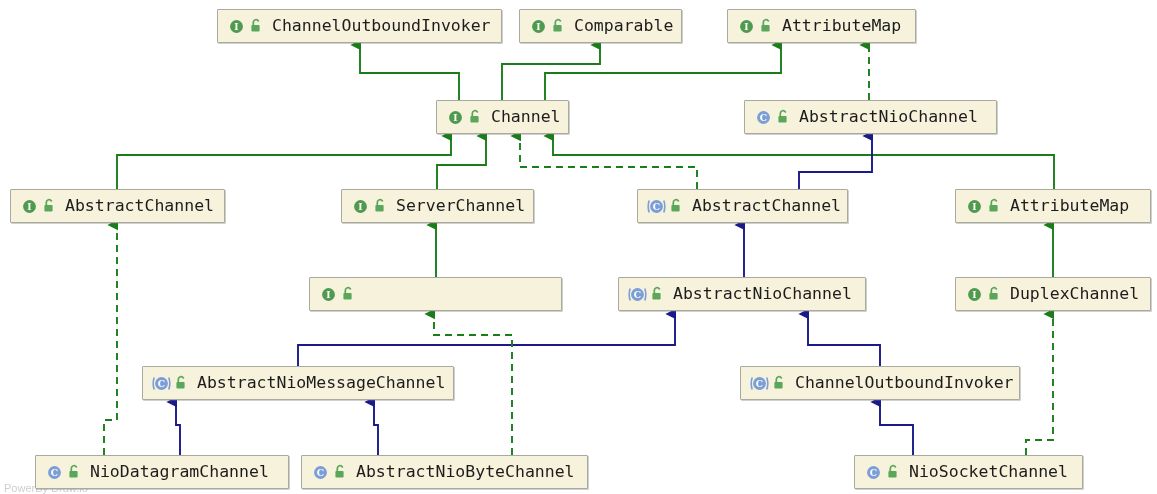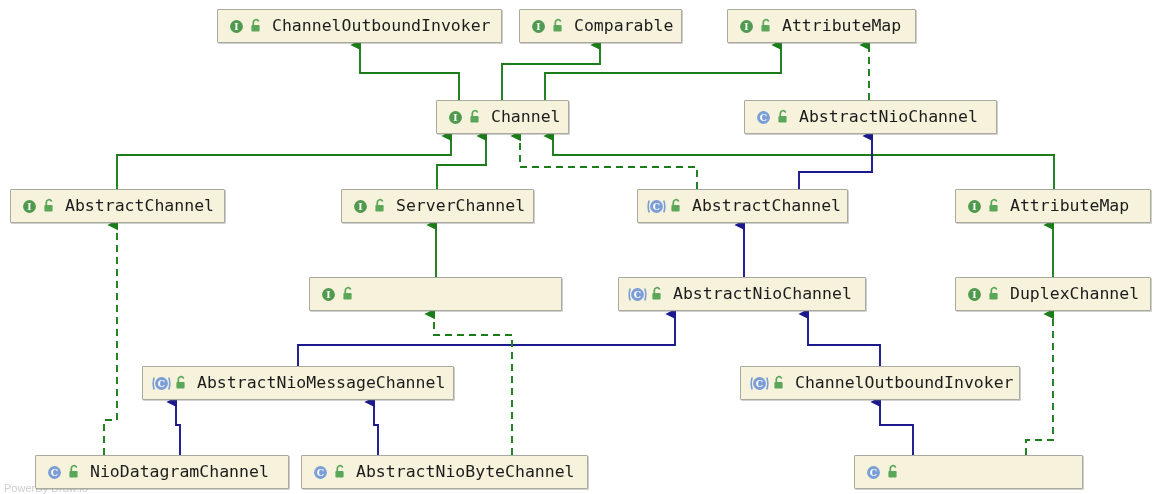--- a/index.html
+++ b/index.html
@@ -317,16 +317,17 @@
       </div>
       <div class="uml-node" style="left: 854px; top: 455px; width: 229px;">
         <span class="node-stereotype"><svg width="19" height="19" viewBox="0 0 19 19">
             <circle cx="9.5" cy="9.5" r="6.4" fill="#7b9ed6"></circle>
             <text x="9.5" y="13.1" text-anchor="middle" font-family="DejaVu Serif, serif" font-size="9.2" font-weight="bold" fill="#ffffff">C</text>
           </svg></span>
         <span class="node-lock"><svg width="14" height="16" viewBox="0 0 14 16">
             <path d="M4.3 7.2 V4.4 a2.8 2.8 0 0 1 5.1 -1.5" stroke="#5aa75a" stroke-width="1.7" fill="none" stroke-linecap="round"></path>
             <rect x="2.4" y="7.0" width="8.2" height="6.6" rx="1" fill="#5aa75a"></rect>
           </svg></span>
+        <span class="node-label">NioSocketChannel</span>
       </div>
     </div>
 
 </div>
 
 </body></html>

